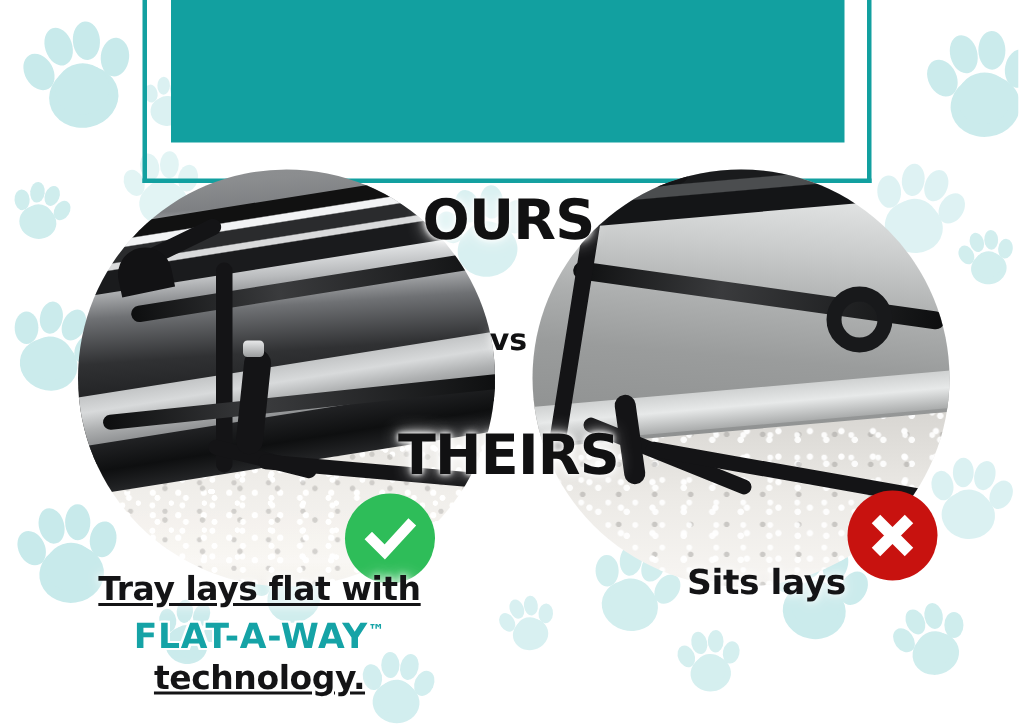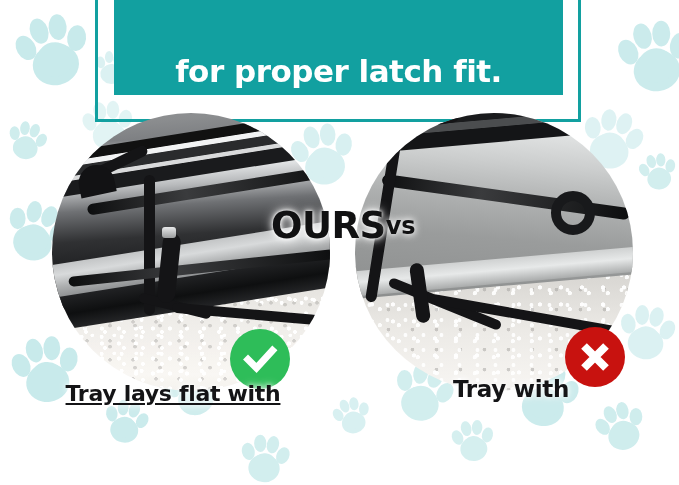--- a/index.html
+++ b/index.html
@@ -127,30 +127,30 @@
   }
   .rp-lip{
     position:absolute;left:-14%;top:52%;width:138%;height:9%;
     transform:rotate(-5deg);
     background:linear-gradient(180deg,#cfd1d1 0%,#e7e9e9 45%,#a9abab 100%);
   }
 
   
   .center-col{
     position:absolute;left:271px;top:128px;width:136px;height:195px;
-    display:flex;align-items:center;justify-content:space-between;
+    display:flex;flex-direction:column;align-items:center;justify-content:space-between;
     pointer-events:none;
   }
   .ours,.theirs{
     font-weight:bold;font-size:37px;line-height:38px;color:#111112;letter-spacing:-0.5px;
     text-shadow:0 0 6px rgba(255,255,255,.95),0 0 12px rgba(255,255,255,.85),0 0 3px #fff;
     white-space:nowrap;
   }
   .vs{
-    font-weight:bold;font-size:24px;color:#111112;letter-spacing:0px;
+    font-weight:bold;font-size:20px;color:#111112;letter-spacing:0px;
     text-shadow:0 0 6px rgba(255,255,255,.95),0 0 10px rgba(255,255,255,.9);
   }
 
   
   .badge{position:absolute;border-radius:50%;display:flex;align-items:center;justify-content:center;}
   .badge-check{left:230px;top:329px;width:60px;height:60px;background:#2ebd59;}
   .badge-x{left:565px;top:327px;width:60px;height:60px;background:#c8120f;}
   .badge svg{display:block;}
 
   
@@ -419,21 +419,20 @@
           <ellipse cx="39" cy="24" rx="10.5" ry="15" fill="#bfe7e8" transform="rotate(-7 39 24)"></ellipse>
           <ellipse cx="61" cy="24" rx="10.5" ry="15" fill="#bfe7e8" transform="rotate(7 61 24)"></ellipse>
           <ellipse cx="80" cy="41" rx="11" ry="15" fill="#bfe7e8" transform="rotate(18 80 41)"></ellipse>
         </svg>
       </div>
     </div>
 
   <div class="frame"></div>
 
   <div class="banner">
-    <div class="banner-line l2">for proper latch fit.</div>
   </div>
 
   <div class="photo photo-left">
     <div class="photo-inner">
       <div class="lp-carpet"></div>
       <div class="lp-tray"></div>
       <div class="lp-tray-edge"></div>
       <div class="lp-metal"></div>
       <div class="lp-black-band"></div>
 
@@ -462,39 +461,44 @@
       <div style="position:absolute;left:196px;top:78px;width:44px;height:44px;border-radius:50%;border:10px solid #18191b;box-sizing:border-box;"></div>
       <div class="wire" style="left:30px;top:186px;width:120px;height:10px;transform:rotate(22deg);"></div>
       <div class="wire" style="left:74px;top:198px;width:200px;height:10px;transform:rotate(10deg);"></div>
       <div class="wire" style="left:58px;top:150px;width:14px;height:60px;border-radius:7px;transform:rotate(-8deg);"></div>
     </div>
   </div>
 
   <div class="center-col">
     <div class="ours">OURS</div>
     <div class="vs">vs</div>
+    <div class="theirs">THEIRS</div>
   </div>
 
   <div class="badge badge-check">
     <span>
       <svg width="38" height="38" viewBox="0 0 38 38">
         <path d="M7 19.5 L15.5 28 L31.5 10.5" fill="none" stroke="#ffffff" stroke-width="7" stroke-linecap="square" stroke-linejoin="miter"></path>
       </svg>
     </span>
   </div>
 
   <div class="badge badge-x">
     <span>
       <svg width="36" height="36" viewBox="0 0 36 36">
         <path d="M7 7 L29 29 M29 7 L7 29" fill="none" stroke="#ffffff" stroke-width="8" stroke-linecap="butt"></path>
       </svg>
     </span>
   </div>
 
   <div class="caption caption-left">
     <span class="cap-line">Tray lays flat with</span>
+    <span class="cap-line">
+      <span class="brand">FLAT-A-WAY</span><span class="brand tm">™</span>
+    </span>
+    <span class="cap-line">technology.</span>
   </div>
 
   <div class="caption caption-right">
-    <span class="cap-line">Tray with</span>
+    <span class="cap-line">Sits lays</span>
   </div>
 
 </div>
 
 </body></html>

